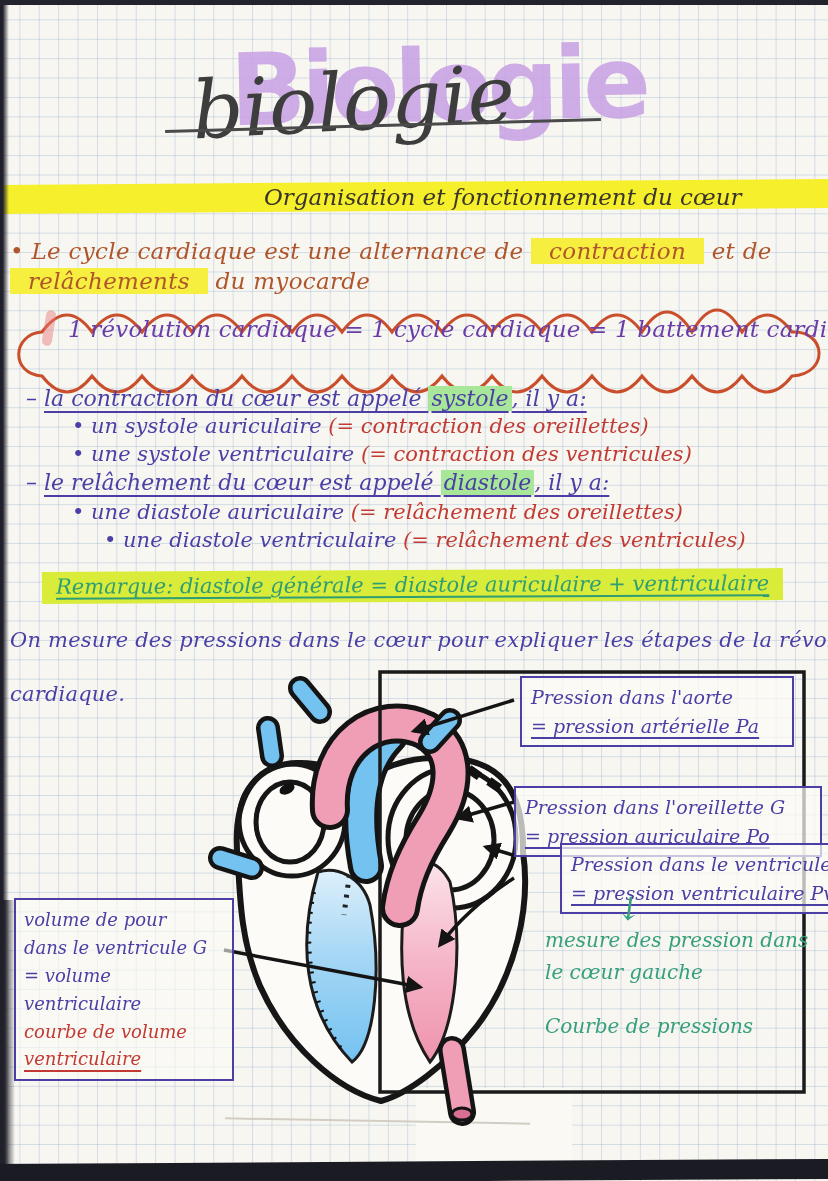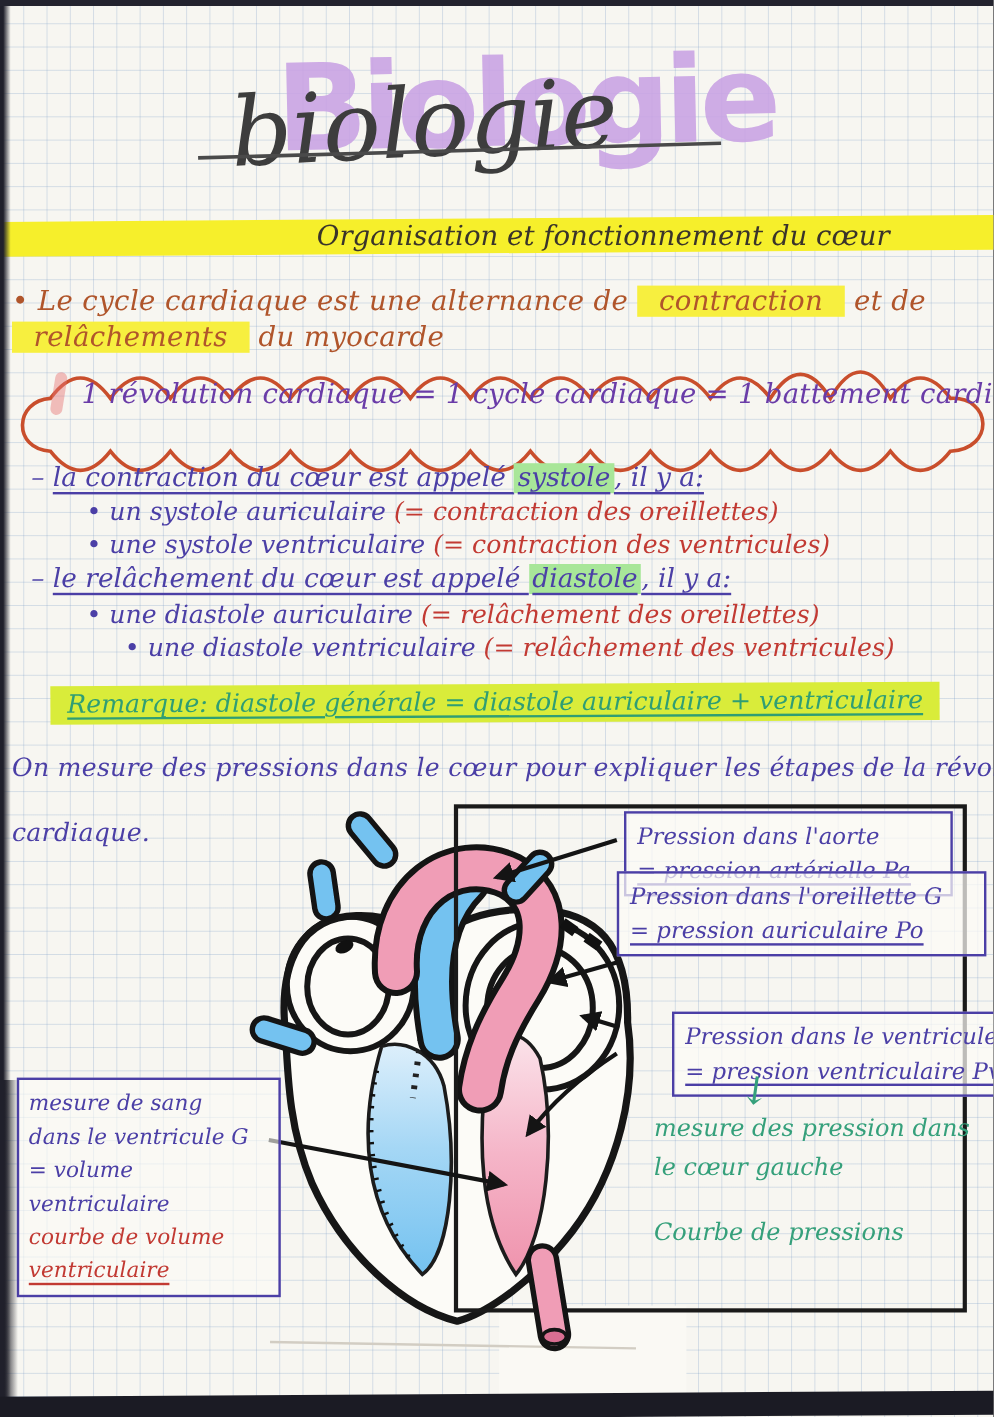--- a/index.html
+++ b/index.html
@@ -189,31 +189,31 @@
       <path d="M 514,878 C 480,900 455,925 440,945" marker-end="url(#ah)"></path>
       <path d="M 516,856 L 486,847" marker-end="url(#ah)"></path>
       <path d="M 224,950 L 420,987" marker-end="url(#ah)"></path>
     </g>
   </svg>
 
   <div class="pbox" style="left:520px;top:676px;width:252px;">
     <div>Pression dans l'aorte</div>
     <div class="u2">= pression artérielle Pa</div>
   </div>
-  <div class="pbox" style="left:514px;top:726px;width:286px;">
+  <div class="pbox" style="left:514px;top:786px;width:286px;">
     <div>Pression dans l'oreillette G</div>
     <div class="u2">= pression auriculaire Po</div>
   </div>
   <div class="pbox" style="left:514px;top:843px;width:286px;margin-left:46px;">
     <div>Pression dans le ventricule G</div>
     <div class="u2">= pression ventriculaire Pv</div>
   </div>
 
   <div class="vbox">
-    <div class="ink-p">mesure de sang</div>
+    <div class="ink-p">volume de pour</div>
     <div class="ink-p">dans le ventricule G</div>
     <div class="ink-p">= volume ventriculaire</div>
     <div class="ink-r">courbe de volume</div>
     <div class="ink-r u">ventriculaire</div>
   </div>
 
   <div class="abs down-arrow">↓</div>
   <div class="gnote" style="left:545px;top:928px;">mesure des pression dans</div>
   <div class="gnote" style="left:545px;top:960px;">le cœur gauche</div>
   <div class="gnote" style="left:545px;top:1014px;">Courbe de pressions</div>

